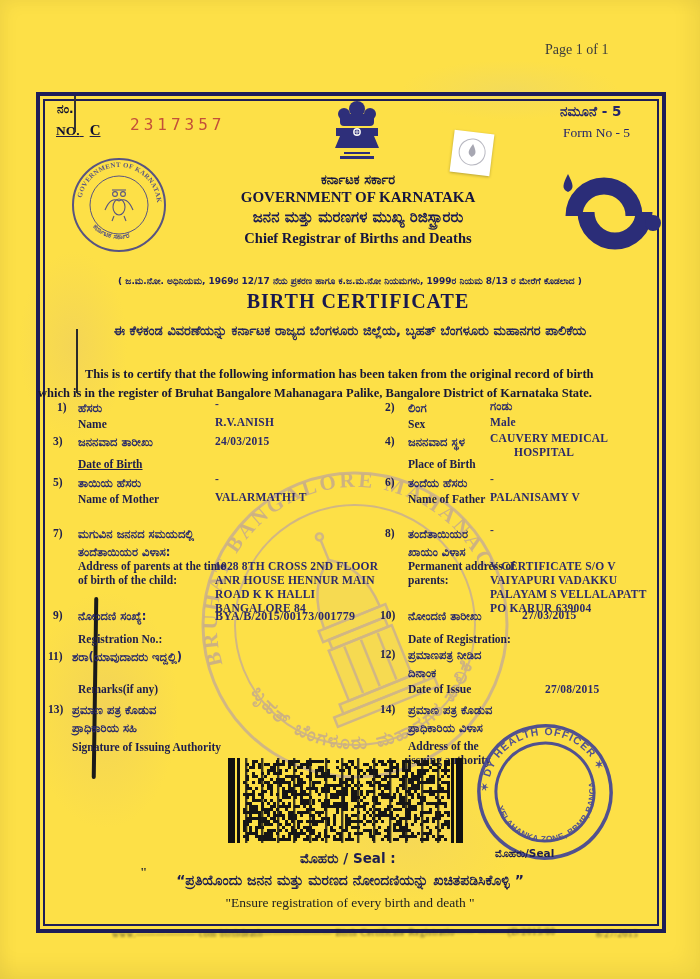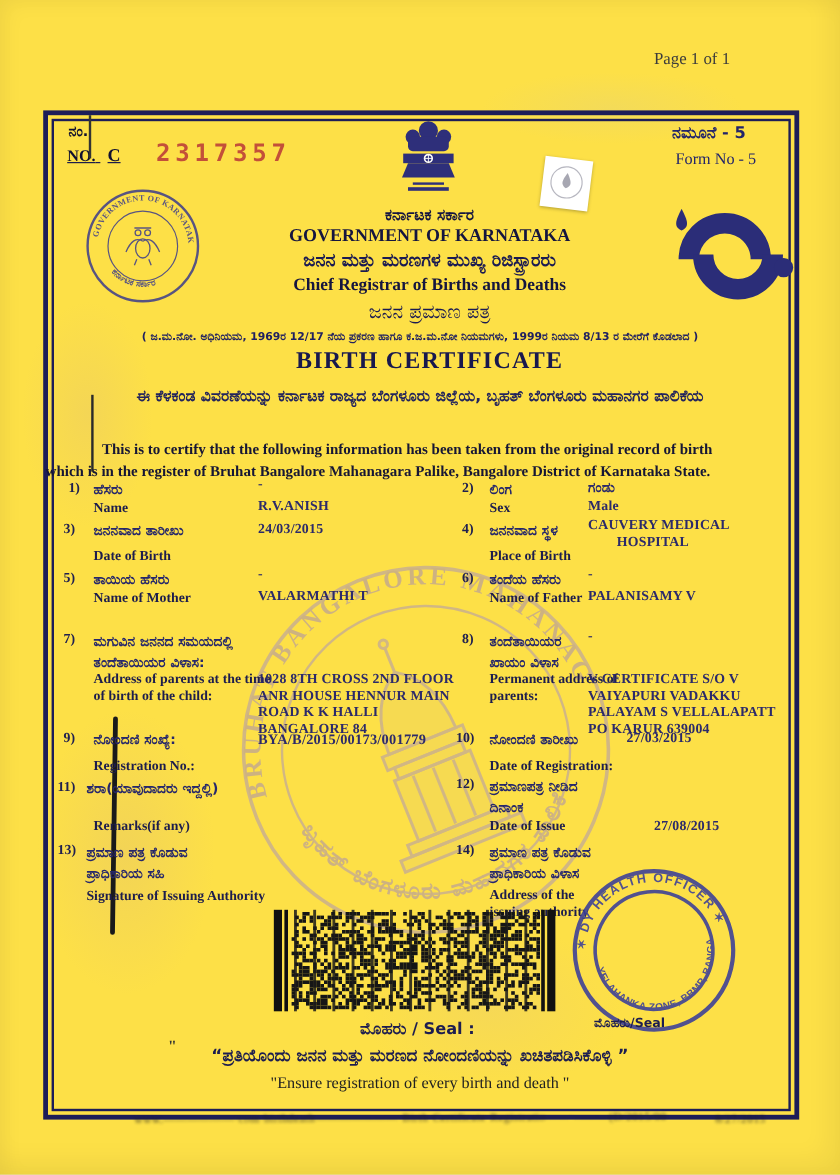--- a/index.html
+++ b/index.html
@@ -36,21 +36,21 @@
 
   <div class="frame">
     <div class="frame-inner"></div>
   </div>
 
   <div class="abs kn b" style="left:57px;top:102px;font-size:12px;color:#101030;">ನಂ.</div>
   <div class="abs" style="left:56px;top:121px;text-decoration:underline;">
     <span class="ser b" style="font-size:13.5px;color:#101030;">NO.</span>
     <span class="ser b" style="font-size:15px;color:#101030;margin-left:6px;">C</span>
   </div>
-  <div class="abs" style="left:130px;top:115px;font-size:20px;letter-spacing:4px;color:#bf4438;font-family:'DejaVu Sans Mono',monospace;font-weight:bold;opacity:.92;">2317357</div>
+  <div class="abs" style="left:130px;top:115px;font-size:16px;letter-spacing:4px;color:#bf4438;font-family:'DejaVu Sans Mono',monospace;font-weight:normal;opacity:.92;">2317357</div>
 
   <div class="abs kn b" style="left:560px;top:103px;font-size:13.5px;color:#23246a;">ನಮೂನೆ  -  5</div>
   <div class="abs ser" style="left:563px;top:125px;font-size:13.5px;color:#23246a;">Form No - 5</div>
 
   <svg class="abs" width="54" height="74" viewBox="0 0 54 74" style="left:330px;top:96px;">
     <g fill="#2e2f7a">
       <circle cx="27" cy="13" r="8"></circle>
       <circle cx="14" cy="18" r="6"></circle>
       <circle cx="40" cy="18" r="6"></circle>
       <rect x="10" y="18" width="34" height="12" rx="4"></rect>
@@ -61,21 +61,20 @@
     </g>
     <circle cx="27" cy="36" r="3.2" fill="none" stroke="#fcfbf8" stroke-width="1.4"></circle>
     <line x1="27" y1="33" x2="27" y2="39" stroke="#fcfbf8" stroke-width=".8"></line>
     <line x1="24" y1="36" x2="30" y2="36" stroke="#fcfbf8" stroke-width=".8"></line>
   </svg>
 
   <div class="abs kn b ctr" style="left:208px;top:172px;width:300px;font-size:13px;color:#151540;">ಕರ್ನಾಟಕ ಸರ್ಕಾರ</div>
   <div class="abs ser b ctr" style="left:158px;top:189px;width:400px;font-size:15px;color:#15153f;">GOVERNMENT OF KARNATAKA</div>
   <div class="abs kn b ctr" style="left:128px;top:208px;width:460px;font-size:15px;color:#1a1a52;">ಜನನ ಮತ್ತು ಮರಣಗಳ ಮುಖ್ಯ ರಿಜಿಸ್ಟ್ರಾರರು</div>
   <div class="abs ser b ctr" style="left:158px;top:230px;width:400px;font-size:14.5px;color:#15153f;">Chief Registrar of Births and Deaths</div>
-  <div class="abs kn ctr" style="left:208px;top:250px;width:300px;font-size:16px;color:#1a1a52;">ಜನನ ಪ್ರಮಾಣ ಪತ್ರ</div>
   <div class="abs kn b ctr" style="left:48px;top:276px;width:604px;font-size:9px;color:#202060;">( ಜ.ಮ.ನೋ. ಅಧಿನಿಯಮ, 1969ರ 12/17 ನೆಯ ಪ್ರಕರಣ ಹಾಗೂ ಕ.ಜ.ಮ.ನೋ ನಿಯಮಗಳು, 1999ರ ನಿಯಮ 8/13 ರ ಮೇರೆಗೆ ಕೊಡಲಾದ )</div>
   <div class="abs ser b ctr" style="left:158px;top:290px;width:400px;font-size:20px;letter-spacing:1px;color:#18184e;">BIRTH CERTIFICATE</div>
 
   <svg class="abs" width="98" height="98" viewBox="0 0 98 98" xmlns="http://www.w3.org/2000/svg" style="left:70px;top:156px;opacity:.85;">
     <defs>
       <path id="ktop" d="M 11,49 A 38,38 0 1 1 87,49"></path>
       <path id="kbot" d="M 15,49 A 34,34 0 0 0 83,49"></path>
     </defs>
     <circle cx="49" cy="49" r="46" fill="none" stroke="#3c3c8c" stroke-width="2"></circle>
     <circle cx="49" cy="49" r="29" fill="none" stroke="#3c3c8c" stroke-width="1"></circle>
@@ -154,21 +153,21 @@
 
   <span class="abs fnum" style="left:385px;top:401px;">2)</span>
   <span class="abs kn klbl" style="left:408px;top:401px;">ಲಿಂಗ</span>
   <span class="abs elbl" style="left:408px;top:418px;">Sex</span>
   <span class="abs kn fval" style="left:490px;top:399px;">ಗಂಡು</span>
   <span class="abs fval" style="left:490px;top:416px;">Male</span>
 
   <span class="abs fnum" style="left:53px;top:435px;">3)</span>
   <span class="abs kn klbl" style="left:78px;top:435px;">ಜನನವಾದ ತಾರೀಖು</span>
   <span class="abs fval" style="left:215px;top:435px;">24/03/2015</span>
-  <span class="abs elbl" style="left:78px;top:458px;">Date of Birth</span>
+  <span class="abs elbl" style="left:78px;top:458px;text-decoration:underline;">Date of Birth</span>
 
   <span class="abs fnum" style="left:385px;top:435px;">4)</span>
   <span class="abs kn klbl" style="left:408px;top:435px;">ಜನನವಾದ ಸ್ಥಳ</span>
   <span class="abs fval" style="left:490px;top:432px;">CAUVERY MEDICAL</span>
   <span class="abs fval" style="left:514px;top:446px;">HOSPITAL</span>
   <span class="abs elbl" style="left:408px;top:458px;">Place of Birth</span>
 
   <span class="abs fnum" style="left:53px;top:476px;">5)</span>
   <span class="abs kn klbl" style="left:78px;top:476px;">ತಾಯಿಯ ಹೆಸರು</span>
   <span class="abs fval" style="left:215px;top:473px;">-</span>

